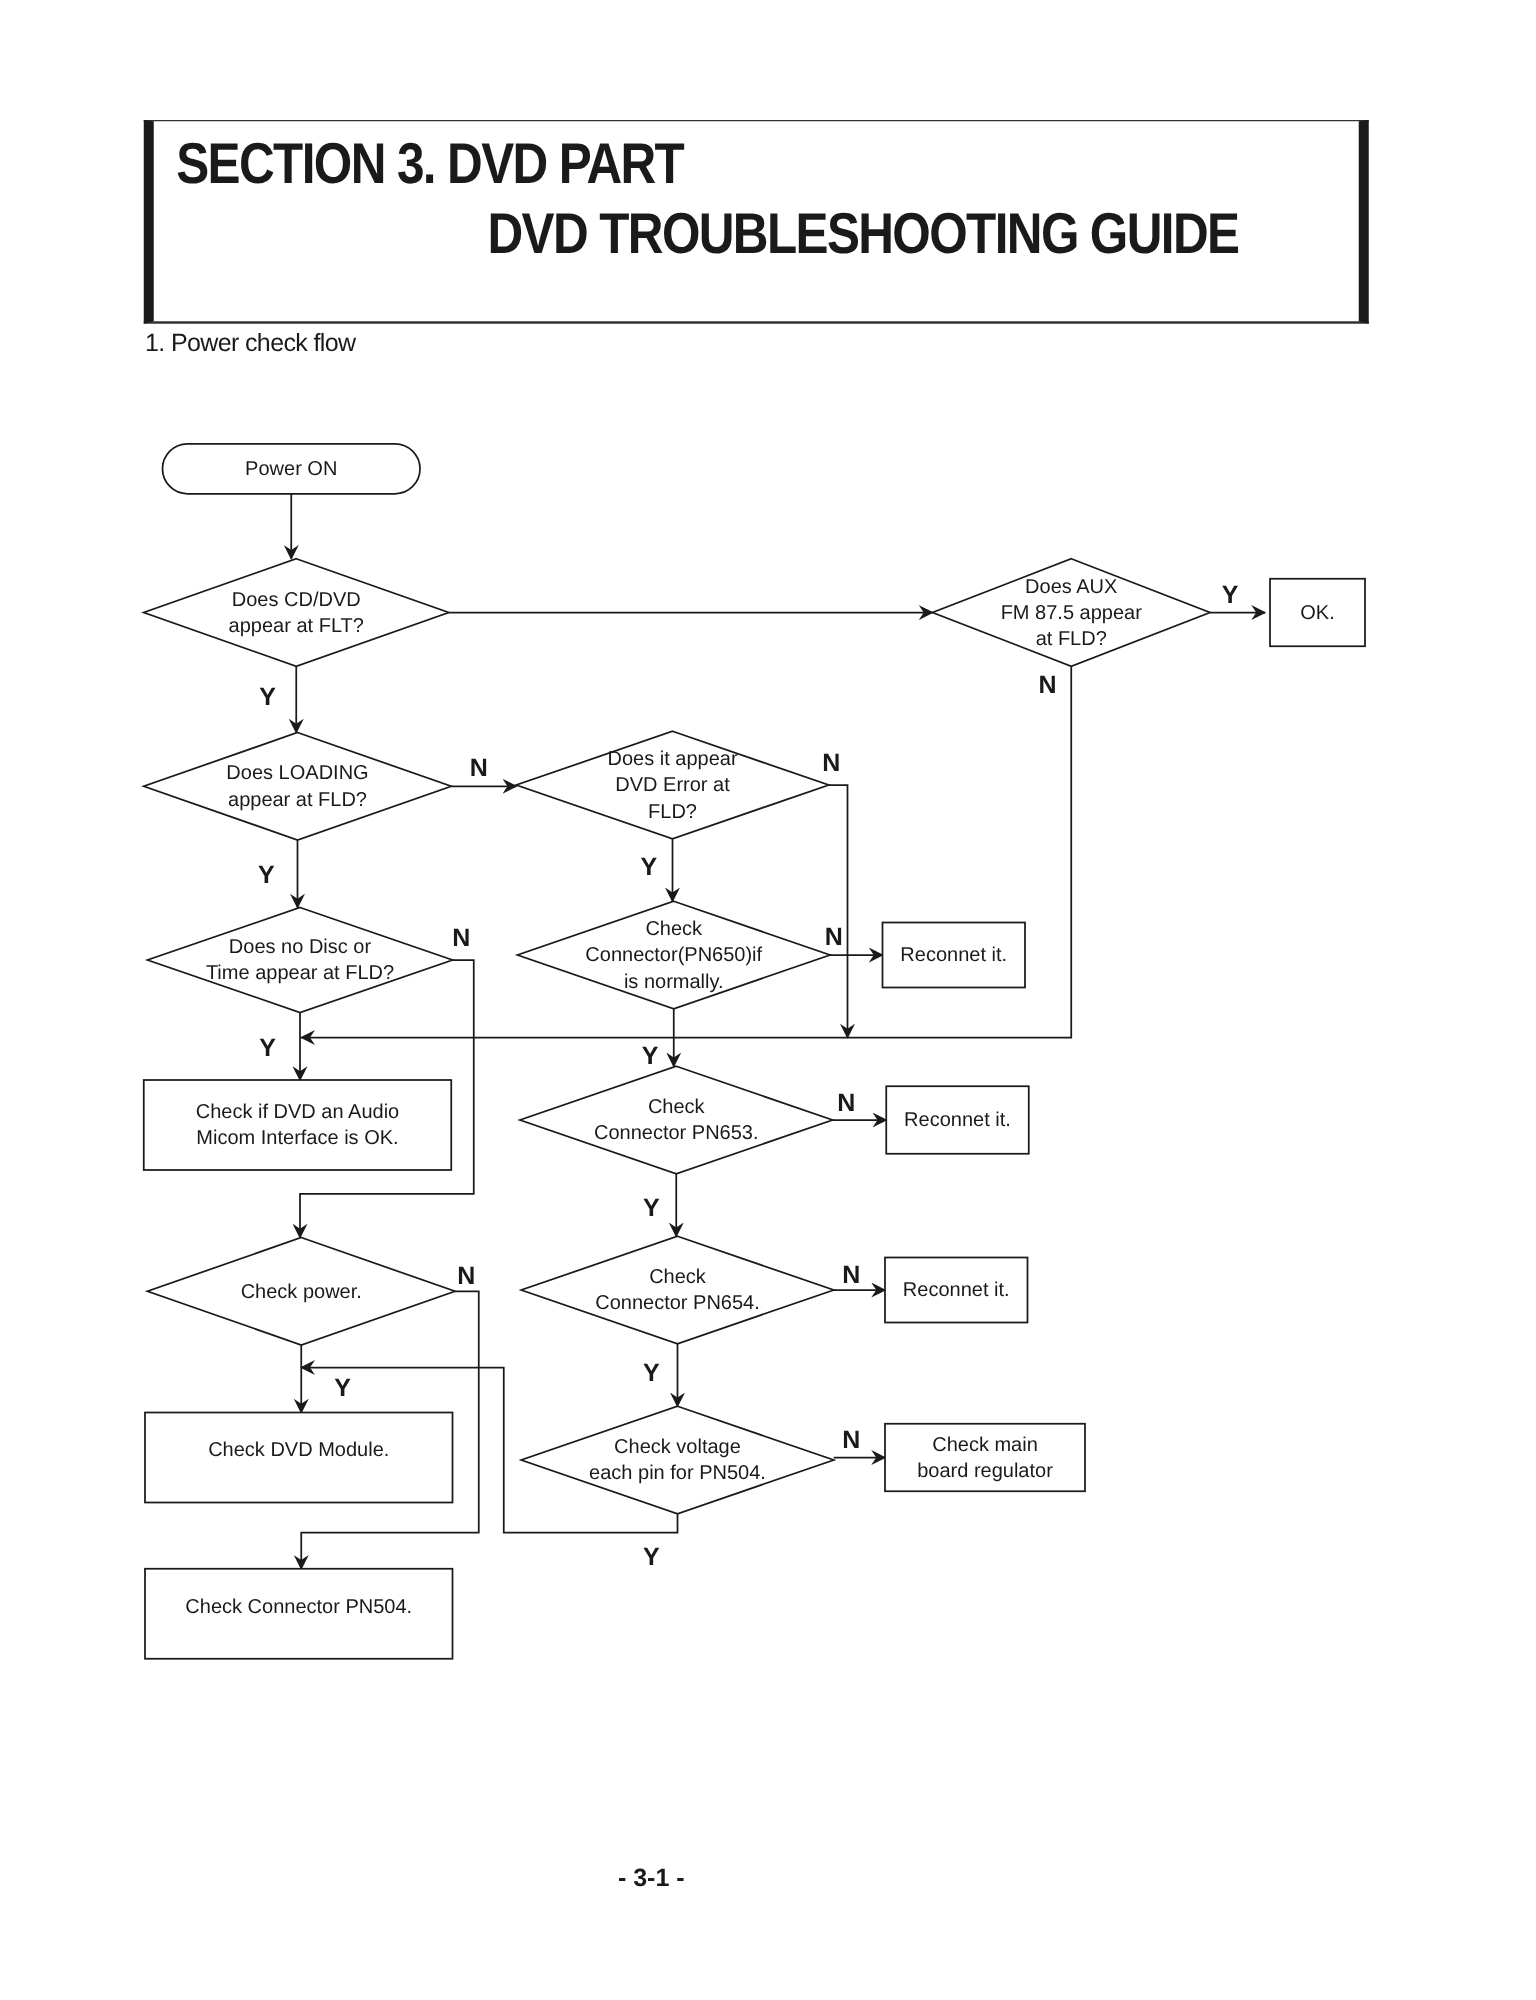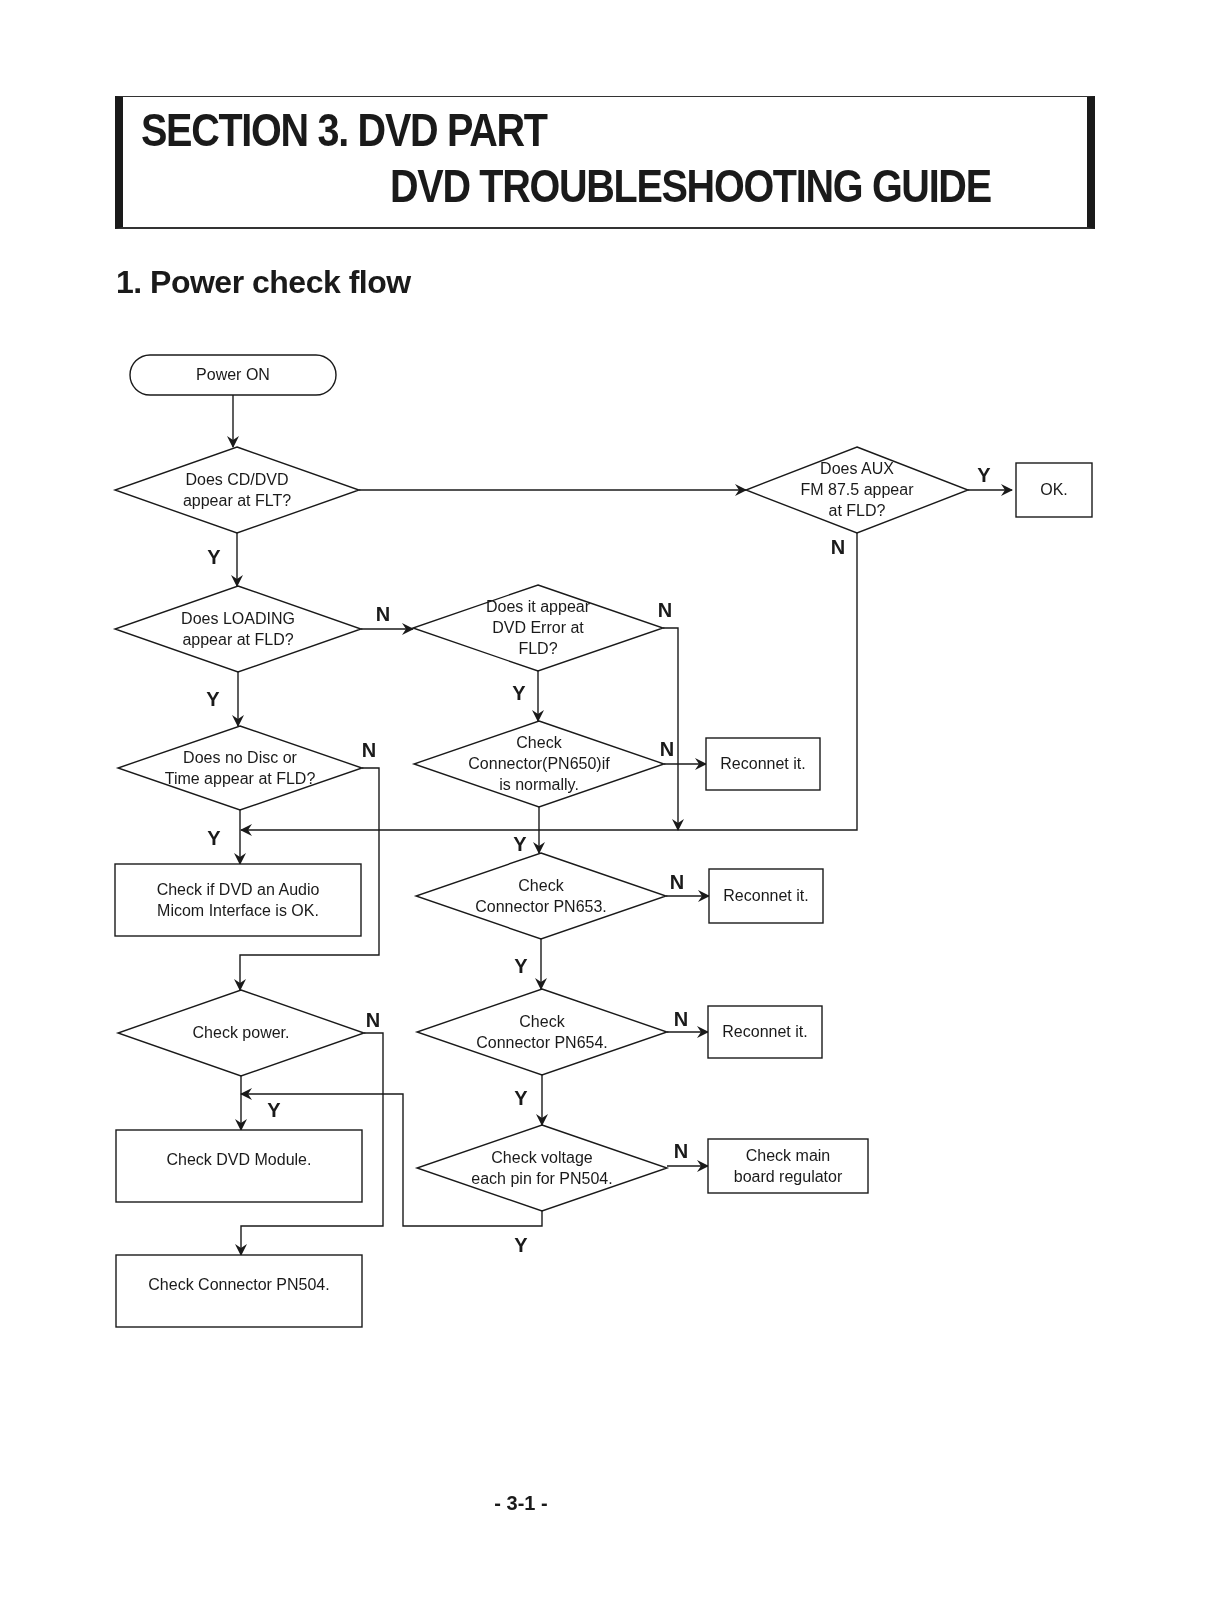--- a/index.html
+++ b/index.html
@@ -1,25 +1,25 @@
 <!DOCTYPE html>
 <html><head>
 <meta charset="utf-8">
 <style>
   html, body { margin: 0; padding: 0; background: #ffffff; }
   body { width: 1229px; height: 1600px; position: relative; overflow: hidden;
          font-family: "Liberation Sans", sans-serif; color: #1a1a1a; }
-  .header-box { position: absolute; left: 115px; top: 96px; width: 980px; height: 133px;
+  .header-box { position: absolute; left: 115px; top: 96px; width: 980px; height: 163px;
     border-top: 1px solid #333; border-bottom: 2px solid #333;
     border-left: 8px solid #1a1a1a; border-right: 8px solid #1a1a1a; box-sizing: border-box; }
   .h1 { position: absolute; font-weight: bold; font-size: 46px; letter-spacing: -1.5px;
         transform: scaleX(0.86); transform-origin: left top; white-space: nowrap; color: #1a1a1a; }
   .h1.l1 { left: 18px; top: 6px; }
   .h1.l2 { left: 267px; top: 62px; }
-  .subhead { position: absolute; left: 116px; top: 264px; font-size: 32px; font-weight: bold;
+  .subhead { position: absolute; left: 116px; top: 264px; font-size: 20px; font-weight: normal;
              letter-spacing: -0.5px; }
   svg#flow { position: absolute; left: 0; top: 0; }
   svg text { font-family: "Liberation Sans", sans-serif; fill: #1a1a1a; }
   .nodetext { font-size: 16px; }
   .label { font-size: 20px; font-weight: bold; }
   .footer { position: absolute; left: 0; width: 1042px; top: 1492px; text-align: center;
             font-size: 20px; font-weight: bold; }
 </style>
 </head>
 <body>

